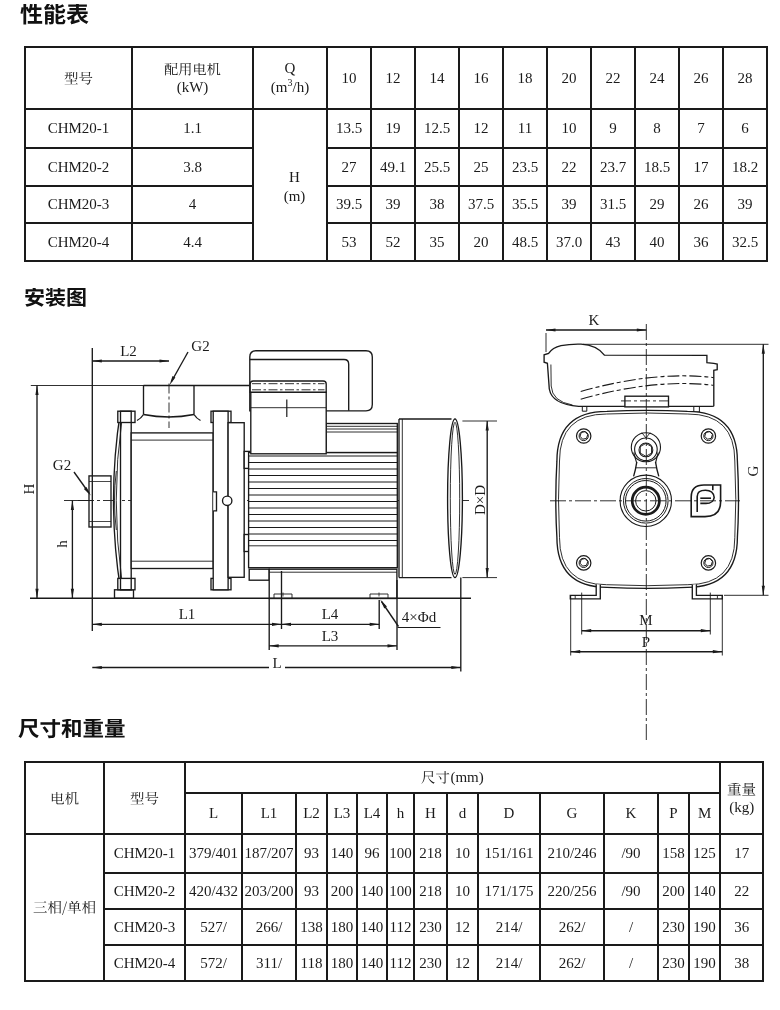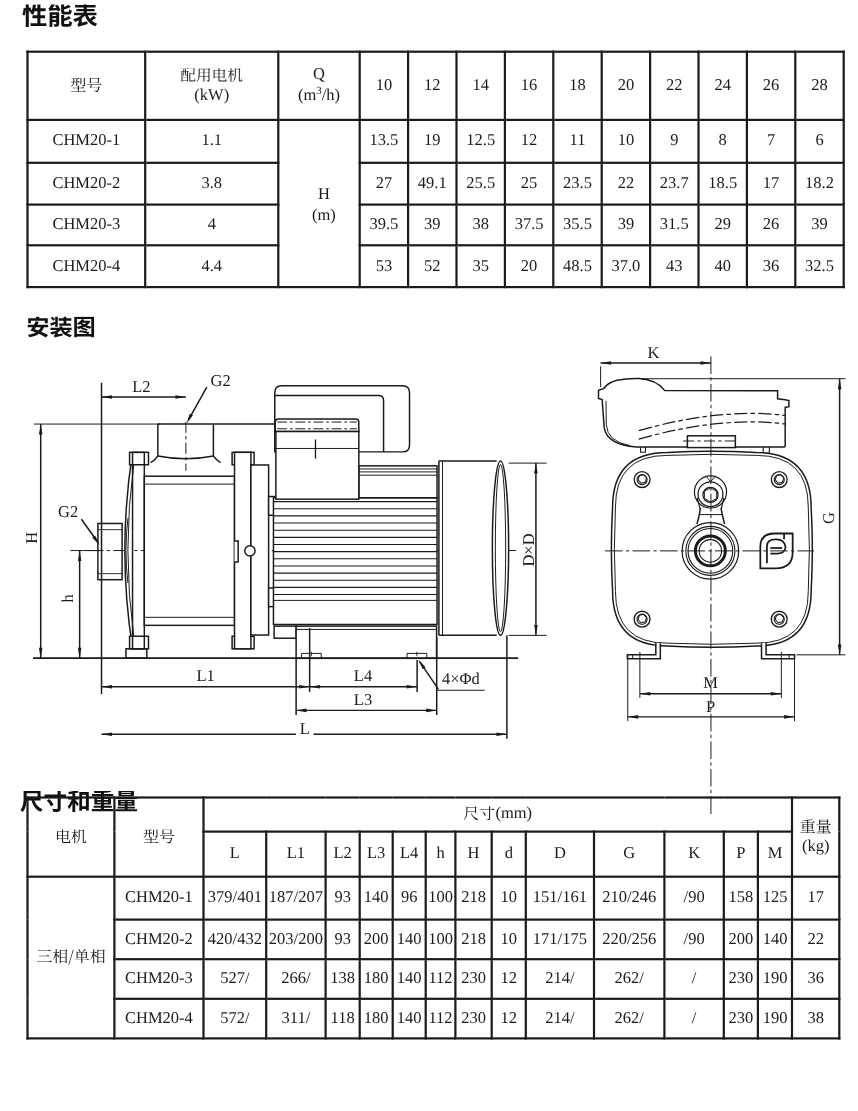--- a/index.html
+++ b/index.html
@@ -415,21 +415,21 @@
         <path d="M559 -154H859V-39H559ZM516 -756H918V34H794V-641H633V41H516ZM223 -751H343V88H223ZM44 -552H490V-441H44ZM215 -509 295 -482Q279 -422 257 -358Q235 -294 208 -233Q181 -172 149 -120Q118 -67 83 -30Q74 -56 56 -88Q37 -119 22 -142Q53 -175 83 -218Q112 -261 137 -311Q163 -360 183 -411Q203 -462 215 -509ZM416 -841 494 -747Q435 -727 365 -710Q295 -693 222 -681Q149 -669 80 -661Q77 -681 67 -708Q57 -735 47 -755Q113 -764 180 -777Q248 -790 309 -807Q370 -823 416 -841ZM333 -435Q342 -427 359 -408Q376 -389 397 -366Q418 -343 438 -320Q458 -297 474 -278Q490 -259 497 -251L428 -151Q415 -174 395 -205Q376 -236 353 -268Q331 -301 311 -329Q290 -358 275 -378Z"></path>
       </g>
       <g transform="translate(3000,0)">
         <path d="M46 -34H957V61H46ZM52 -672H950V-578H52ZM120 -177H892V-86H120ZM435 -756H556V14H435ZM802 -849 858 -756Q785 -744 698 -735Q612 -727 519 -721Q426 -715 332 -711Q238 -708 151 -707Q150 -728 142 -755Q134 -781 127 -800Q214 -802 307 -806Q399 -810 488 -816Q578 -822 658 -830Q739 -839 802 -849ZM270 -345V-300H732V-345ZM270 -461V-417H732V-461ZM153 -540H854V-221H153Z"></path>
       </g>
       <g transform="translate(4000,0)">
         <path d="M288 -666V-632H704V-666ZM288 -758V-724H704V-758ZM173 -819H825V-571H173ZM267 -267V-232H732V-267ZM267 -362V-327H732V-362ZM155 -425H850V-168H155ZM441 -404H557V25H441ZM46 -541H957V-455H46ZM134 -135H869V-59H134ZM44 -22H959V65H44Z"></path>
       </g>
     </svg></div>
 
-<table class="tbl" style="left:24px;top:724px;width:738px" cellspacing="0">
+<table class="tbl" style="left:24px;top:761px;width:738px" cellspacing="0">
     <colgroup>
       <col style="width:79px">
       <col style="width:81px">
       <col style="width:57px">
       <col style="width:54px">
       <col style="width:31px">
       <col style="width:30px">
       <col style="width:30px">
       <col style="width:27px">
       <col style="width:33px">

